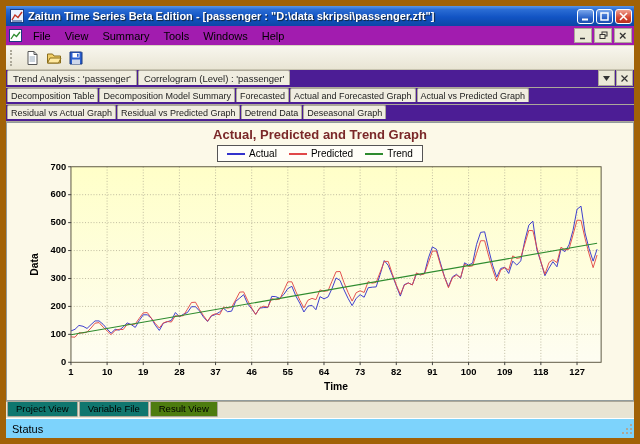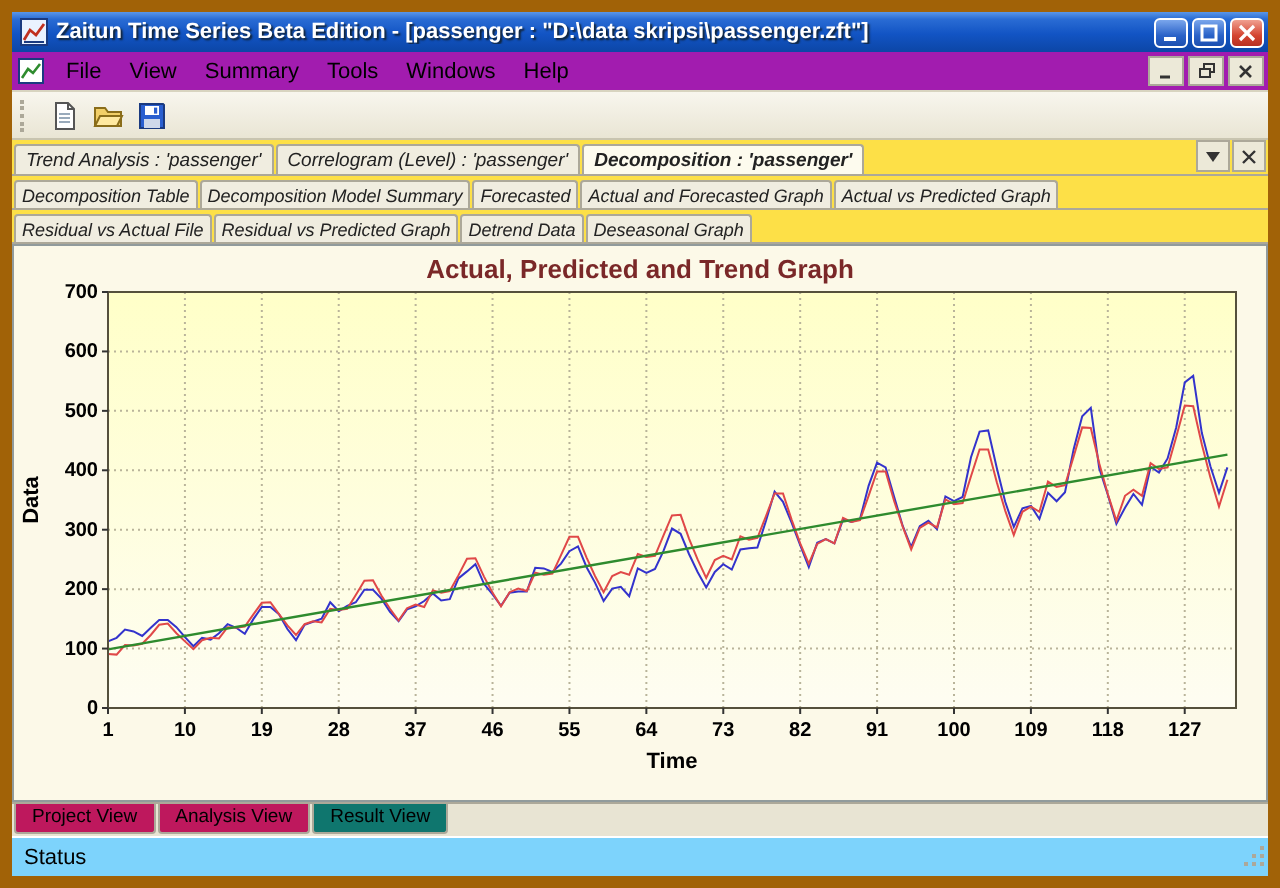--- a/index.html
+++ b/index.html
@@ -17,40 +17,40 @@
   .menubar{height:19px;flex:0 0 19px;display:flex;align-items:center;background:#a21caf;border-bottom:1px solid #d8d4c0;padding:0 2px;}
   .child-icon{width:14px;height:14px;margin:0 3px 0 1px;display:inline-flex;}
   .menu-item{font-size:11px;padding:2px 7px;color:#000;cursor:default;}
   .menu-spacer{flex:1;}
   .mdibtn{width:16px;height:13px;margin-left:2px;border:1px solid #aca899;background:#ece9d8;display:inline-flex;align-items:center;justify-content:center;}
   
   .toolbar{height:23px;flex:0 0 23px;display:flex;align-items:center;background:linear-gradient(180deg,#f8f6ee,#e9e5d4);border-bottom:1px solid #c8c4b0;padding:0 4px;}
   .grip{width:4px;height:16px;margin-right:5px;border-left:2px dotted #aca899;}
   .tbtn{width:20px;height:20px;display:inline-flex;align-items:center;justify-content:center;border:1px solid transparent;}
   
-  .tabrow{display:flex;align-items:flex-end;background:#fde047;border-bottom:1px solid #aca899;white-space:nowrap;overflow:hidden;font-style:italic;}
+  .tabrow{display:flex;align-items:flex-start;background:#4c1d95;border-bottom:1px solid #aca899;white-space:nowrap;overflow:hidden;}
   .row1{height:17px;flex:0 0 17px;font-size:9.5px;}
   .row2,.row3{height:16px;flex:0 0 16px;font-size:9px;}
   .tab{padding:2px 5px 1px 5px;border:1px solid #aca899;border-bottom:none;background:#f0ede0;color:#222;margin-left:1px;border-radius:2px 2px 0 0;cursor:default;}
   .row2 .tab,.row3 .tab{padding:2px 3px 1px 3px;}
   .tab.active{background:#fdfbee;font-weight:bold;position:relative;}
   .row2 .tab.active,.row3 .tab.active{font-weight:normal;background:#fffdf2;}
   .tabrow .spacer{flex:1;}
   .tabctl{width:15px;height:14px;display:inline-flex;align-items:center;justify-content:center;border:1px solid #aca899;background:#ece9d8;margin:0 1px 1px 0;}
   
-  .main{flex:1;margin:0;border:1px solid #919b9c;background:#fcf9e8;padding:2px;overflow:hidden;display:flex;flex-direction:column;align-items:center;}
+  .main{flex:1;margin:0;border:1px solid #919b9c;background:#fcf9e8;padding:2px;overflow:hidden;display:flex;flex-direction:column;}
   .chart-title{font-size:13px;font-weight:bold;color:#7a2828;text-align:center;margin-top:2px;}
   .legend{display:inline-flex;gap:12px;align-items:center;border:1px solid #555;background:#fffef8;padding:2px 9px;margin:3px auto 1px auto;font-size:10px;}
   .legend-item{display:inline-flex;align-items:center;gap:4px;}
   .swatch{width:18px;height:0;border-top-width:2px;border-top-style:solid;display:inline-block;}
   svg{font-family:"Liberation Sans",sans-serif;}
   
   .bottomtabs{height:16px;flex:0 0 16px;display:flex;align-items:flex-start;background:#e8e4d3;border-top:1px solid #aca899;font-size:9.5px;}
-  .btab{padding:1px 8px 2px 8px;border:1px solid #aca899;border-top:none;background:#be185d;margin-left:1px;border-radius:0 0 2px 2px;cursor:default;}
-  .btab.active{background:#0f766e;}
+  .btab{padding:1px 8px 2px 8px;border:1px solid #aca899;border-top:none;background:#0f766e;margin-left:1px;border-radius:0 0 2px 2px;cursor:default;}
+  .btab.active{background:#4d7c0f;}
   .statusbar{height:19px;flex:0 0 19px;background:#7dd3fc;border-top:1px solid #fff;display:flex;align-items:center;padding-left:6px;font-size:11px;color:#000;position:relative;}
   .resize-grip{position:absolute;right:1px;bottom:1px;}
 </style>
 </head>
 <body>
 
 <div class="window">
 
   <div class="titlebar">
     <span class="app-icon">
@@ -137,21 +137,20 @@
           <rect x="4.5" y="3" width="7" height="4.5" fill="#fff"></rect>
           <rect x="4" y="9.5" width="8" height="4.5" fill="#cfd8ea"></rect>
           <rect x="9" y="3.8" width="1.6" height="3" fill="#2a5fd0"></rect>
         </svg>
     </span>
   </div>
 
   <div class="tabrow row1" id="tabrow1">
       <span class="tab">Trend Analysis : 'passenger'</span>
       <span class="tab">Correlogram (Level) : 'passenger'</span>
-      <span class="tab active">Decomposition : 'passenger'</span>
       <span class="spacer"></span>
       <span class="tabctl">
         <svg width="7" height="5">
           <path d="M0 0h7L3.5 5z" fill="#333"></path>
         </svg>
       </span>
       <span class="tabctl">
         <svg width="7" height="7">
           <path d="M0.5 0.5l6 6M6.5 0.5l-6 6" stroke="#333" stroke-width="1.2"></path>
         </svg>
@@ -159,28 +158,42 @@
     </div>
 
   <div class="tabrow row2" id="tabrow2">
       <span class="tab">Decomposition Table</span>
       <span class="tab">Decomposition Model Summary</span>
       <span class="tab">Forecasted</span>
       <span class="tab">Actual and Forecasted Graph</span>
       <span class="tab">Actual vs Predicted Graph</span>
     </div>
   <div class="tabrow row3" id="tabrow3">
-      <span class="tab">Residual vs Actual File</span>
+      <span class="tab">Residual vs Actual Graph</span>
       <span class="tab">Residual vs Predicted Graph</span>
       <span class="tab">Detrend Data</span>
       <span class="tab">Deseasonal Graph</span>
     </div>
 
   <div class="main">
     <div class="chart-title">Actual, Predicted and Trend Graph</div>
+    <div class="legend" id="legend">
+        <span class="legend-item">
+          <span class="swatch" style="border-top-color: rgb(51, 51, 204);"></span>
+          <span>Actual</span>
+        </span>
+        <span class="legend-item">
+          <span class="swatch" style="border-top-color: rgb(224, 72, 72);"></span>
+          <span>Predicted</span>
+        </span>
+        <span class="legend-item">
+          <span class="swatch" style="border-top-color: rgb(46, 139, 46);"></span>
+          <span>Trend</span>
+        </span>
+      </div>
     <svg id="plot-svg" width="624" height="250" viewBox="0 0 624 250">
         <defs>
           <linearGradient id="plotbg" x1="0" y1="0" x2="0" y2="1">
             <stop offset="0" stop-color="#ffffc8"></stop>
             <stop offset="1" stop-color="#fefdf2"></stop>
           </linearGradient>
         </defs>
         <rect x="46" y="4" width="564" height="208" fill="url(#plotbg)" stroke="none"></rect>
         <line x1="46" y1="182.28571428571428" x2="610" y2="182.28571428571428" stroke="#b9b49a" stroke-dasharray="1,2"></line>
         <line x1="46" y1="152.57142857142858" x2="610" y2="152.57142857142858" stroke="#b9b49a" stroke-dasharray="1,2"></line>
@@ -252,21 +265,21 @@
         <text x="545.9" y="226" text-anchor="middle" font-size="10" font-weight="bold" fill="#000">118</text>
         <line x1="584.3636363636364" y1="212" x2="584.3636363636364" y2="215" stroke="#333"></line>
         <text x="584.4" y="226" text-anchor="middle" font-size="10" font-weight="bold" fill="#000">127</text>
         <text x="328" y="242" text-anchor="middle" font-size="11" font-weight="bold" fill="#000">Time</text>
         <text transform="translate(11,108) rotate(-90)" text-anchor="middle" font-size="11" font-weight="bold" fill="#000">Data</text>
       </svg>
   </div>
 
   <div class="bottomtabs" id="bottomtabs">
       <span class="btab">Project View</span>
-      <span class="btab">Analysis View</span>
+      <span class="btab">Variable File</span>
       <span class="btab active">Result View</span>
     </div>
 
   <div class="statusbar">
     <span>Status</span>
     <span class="resize-grip">
       <svg width="12" height="12">
           <g fill="#aca899">
             <rect x="9" y="9" width="2" height="2"></rect>
             <rect x="9" y="5" width="2" height="2"></rect>

